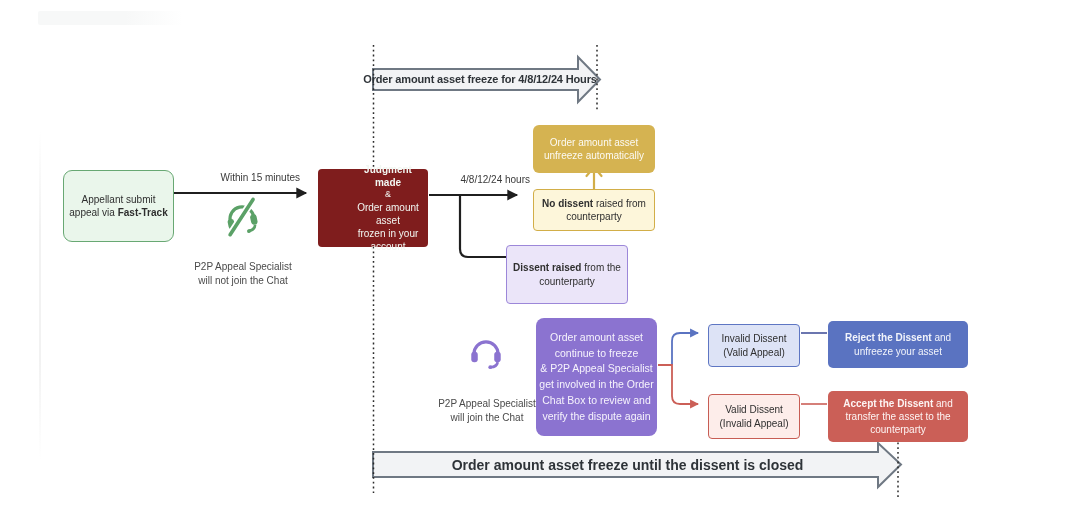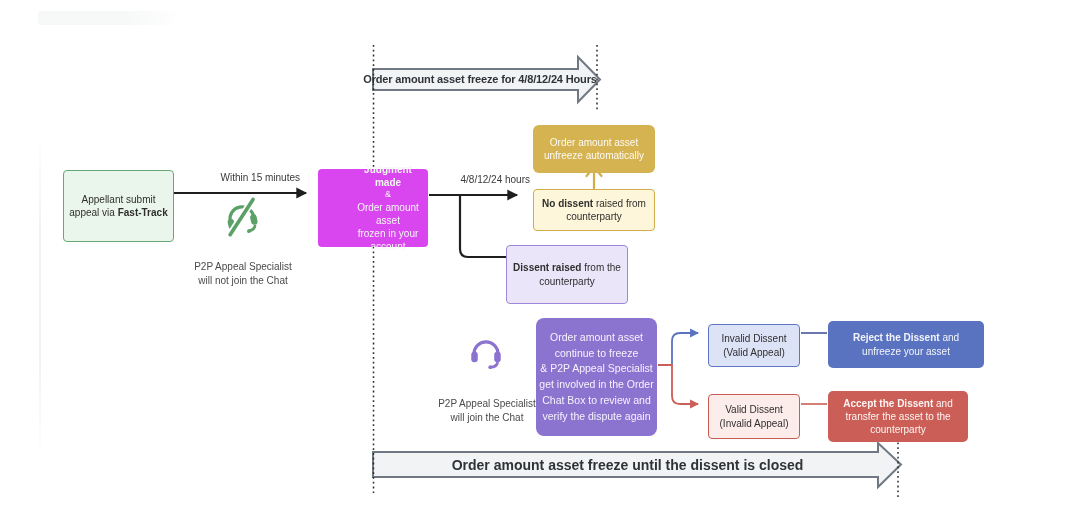--- a/index.html
+++ b/index.html
@@ -9,22 +9,22 @@
   }
   #connectors{position:absolute;left:0;top:0;width:1082px;height:516px;z-index:1;}
   .box{
     position:absolute;box-sizing:border-box;z-index:2;
     display:flex;flex-direction:column;align-items:center;justify-content:center;
     text-align:center;border-radius:4px;font-size:10px;line-height:1.32;
     white-space:pre-line;padding:2px 3px;color:#2f2f2f;margin-top:12px;
   }
   .box b{font-weight:bold;}
   
-  .green-light{background:#eaf6eb;border:1.6px solid #68a873;border-radius:4px;}
-  .green-solid{background:#d946ef;color:#f2f7f2;border-radius:4px;padding-left:33px;}
+  .green-light{background:#eaf6eb;border:1.6px solid #68a873;border-radius:9px;}
+  .green-solid{background:#7f1d1d;color:#f2f7f2;border-radius:4px;padding-left:33px;}
   .green-solid .amp{font-size:9px;}
   
   .gold-solid{background:#d5b351;color:#fcfaf3;border-radius:6px;}
   .gold-light{background:#fdf6da;border:1.6px solid #d2ae48;border-radius:4px;}
   
   .purple-light{background:#ebe5f9;border:1.6px solid #9c87d9;border-radius:4px;}
   .purple-solid{background:#8b73d0;color:#f6f3fc;border-radius:8px;font-size:10.5px;line-height:1.5;}
   
   .blue-light{background:#dde3f6;border:1.8px solid #5e76c3;border-radius:4px;}
   .blue-solid{background:#5a73c1;color:#f2f4fb;border-radius:5px;}
@@ -144,21 +144,21 @@
 get involved in the Order
 Chat Box to review and
 verify the dispute again</div>
   </div>
 
   <div class="box blue-light" style="left:708px;top:312px;width:92px;height:43px;">
     <div>Invalid Dissent</div>
     <div>(Valid Appeal)</div>
   </div>
 
-  <div class="box blue-solid" style="left:828px;top:309px;width:156px;height:47px;">
+  <div class="box blue-solid" style="left:828px;top:309px;width:140px;height:47px;">
     <div style="white-space:pre-line;"><b>Reject the Dissent</b><span> and
 unfreeze your asset</span></div>
   </div>
 
   <div class="box red-light" style="left:708px;top:382px;width:92px;height:45px;">
     <div>Valid Dissent</div>
     <div>(Invalid Appeal)</div>
   </div>
 
   <div class="box red-solid" style="left:828px;top:379px;width:140px;height:51px;">

